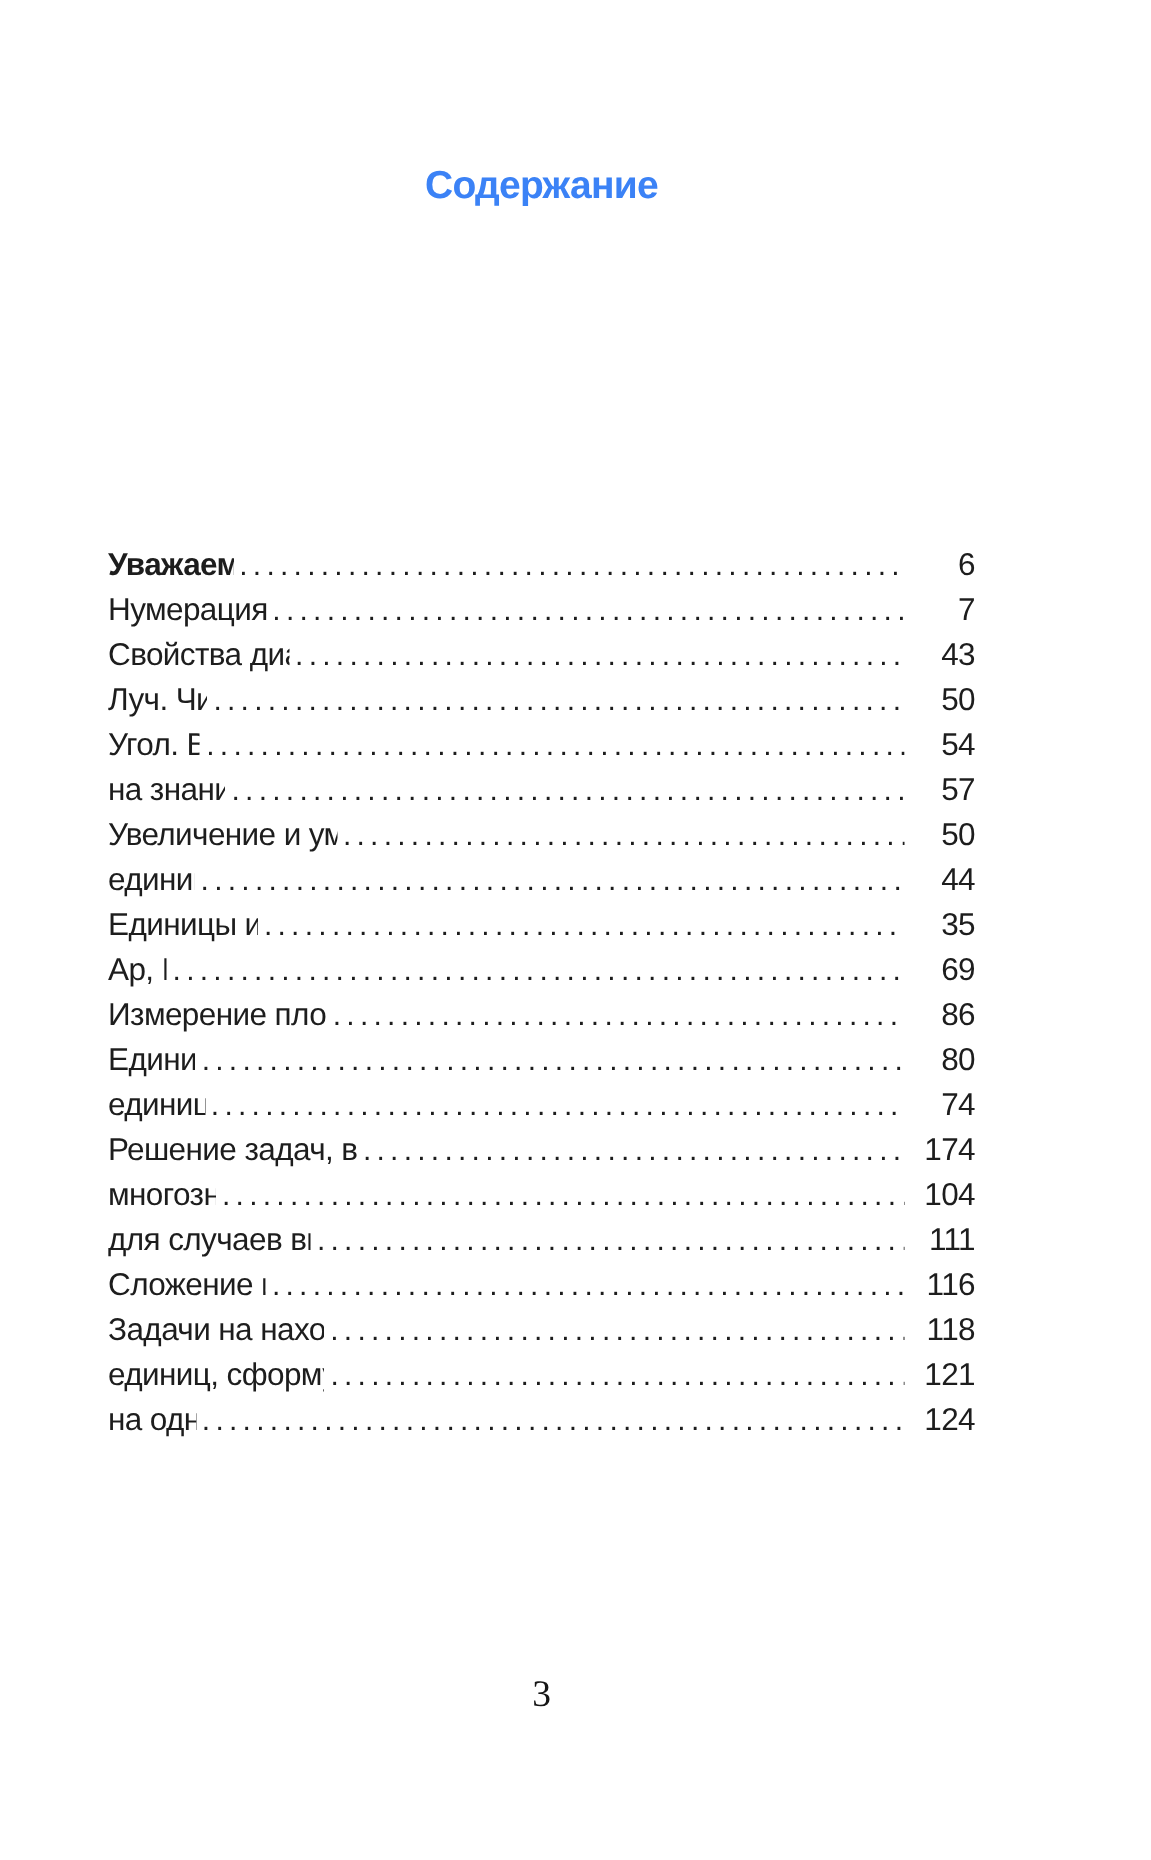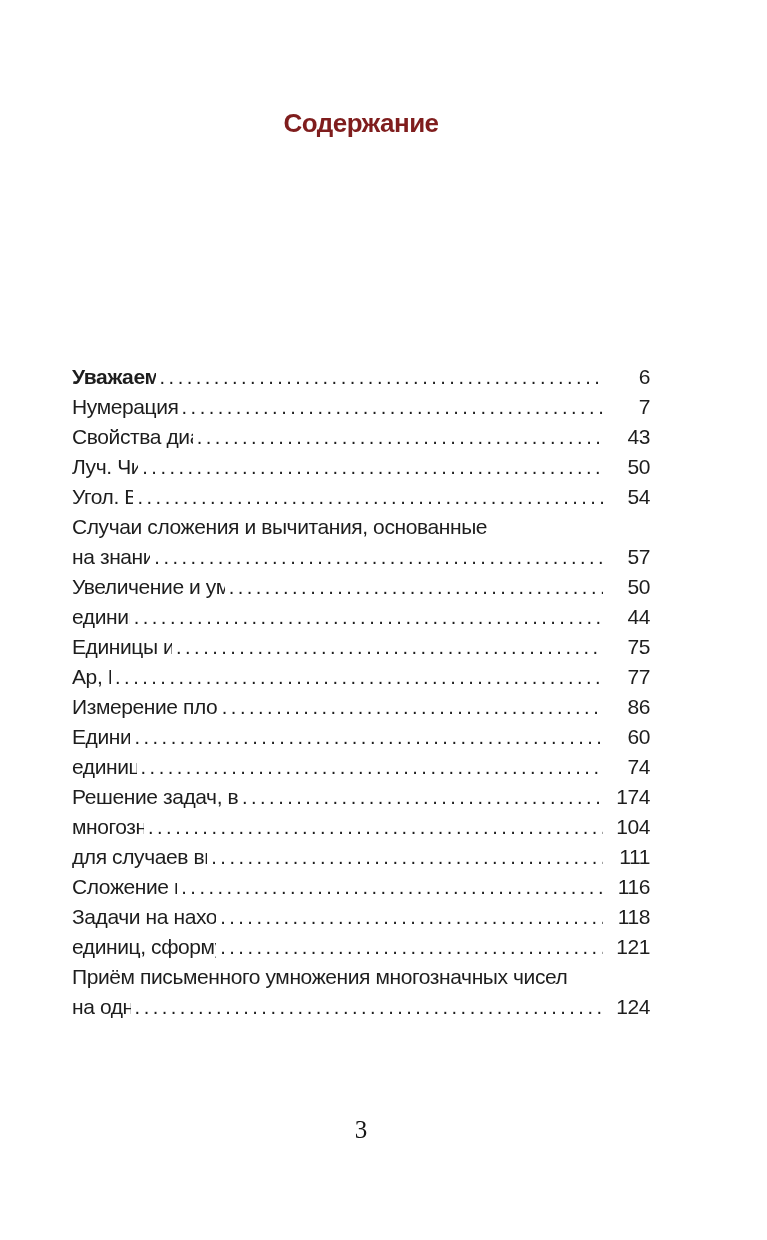--- a/index.html
+++ b/index.html
@@ -23,21 +23,21 @@
   .toc-title {
     position: absolute;
     top: 108px;
     left: 72px;
     width: 578px;
     margin: 0;
     text-align: center;
     font-size: 26px;
     font-weight: 700;
     letter-spacing: -0.5px;
-    color: #7f1d1d;
+    color: #3b82f6;
   }
   .toc-list {
     position: absolute;
     top: 362px;
     left: 72px;
     width: 578px;
   }
   .toc-row {
     display: flex;
     align-items: baseline;
@@ -107,58 +107,54 @@
       <div class="toc-row">
     <span class="entry-text">Луч. Числовой луч</span>
     <span class="dot-leader"></span>
     <span class="entry-page">50</span>
   </div>
       <div class="toc-row">
     <span class="entry-text">Угол. Виды углов</span>
     <span class="dot-leader"></span>
     <span class="entry-page">54</span>
   </div>
-      <div class="toc-row nopage">
-    <span class="entry-text">Случаи сложения и вычитания, основанные</span>
-
-  </div>
       <div class="toc-row">
     <span class="entry-text">на знаниях нумерации</span>
     <span class="dot-leader"></span>
     <span class="entry-page">57</span>
   </div>
       <div class="toc-row">
     <span class="entry-text">Увеличение и уменьшение числа в 10, 100, 1000 раз</span>
     <span class="dot-leader"></span>
     <span class="entry-page">50</span>
   </div>
       <div class="toc-row">
     <span class="entry-text">единицы длины</span>
     <span class="dot-leader"></span>
     <span class="entry-page">44</span>
   </div>
       <div class="toc-row">
     <span class="entry-text">Единицы измерения площади</span>
     <span class="dot-leader"></span>
-    <span class="entry-page">75</span>
+    <span class="entry-page">35</span>
   </div>
       <div class="toc-row">
     <span class="entry-text">Ар, Гектар</span>
     <span class="dot-leader"></span>
-    <span class="entry-page">77</span>
+    <span class="entry-page">69</span>
   </div>
       <div class="toc-row">
     <span class="entry-text">Измерение площади фигуры с помощью палетки</span>
     <span class="dot-leader"></span>
     <span class="entry-page">86</span>
   </div>
       <div class="toc-row">
     <span class="entry-text">Единицы массы</span>
     <span class="dot-leader"></span>
-    <span class="entry-page">60</span>
+    <span class="entry-page">80</span>
   </div>
       <div class="toc-row">
     <span class="entry-text">единицы времени</span>
     <span class="dot-leader"></span>
     <span class="entry-page">74</span>
   </div>
       <div class="toc-row">
     <span class="entry-text">Решение задач, в которых используются единицы времени</span>
     <span class="dot-leader"></span>
     <span class="entry-page">174</span>
@@ -181,24 +177,20 @@
       <div class="toc-row">
     <span class="entry-text">Задачи на нахождение неизвестного слагаемого</span>
     <span class="dot-leader"></span>
     <span class="entry-page">118</span>
   </div>
       <div class="toc-row">
     <span class="entry-text">единиц, сформулированные в косвенной форме</span>
     <span class="dot-leader"></span>
     <span class="entry-page">121</span>
   </div>
-      <div class="toc-row nopage">
-    <span class="entry-text">Приём письменного умножения многозначных чисел</span>
-
-  </div>
       <div class="toc-row">
     <span class="entry-text">на однозначные</span>
     <span class="dot-leader"></span>
     <span class="entry-page">124</span>
   </div>
     </div>
 
   <div class="folio">3</div>
 
 </div>

